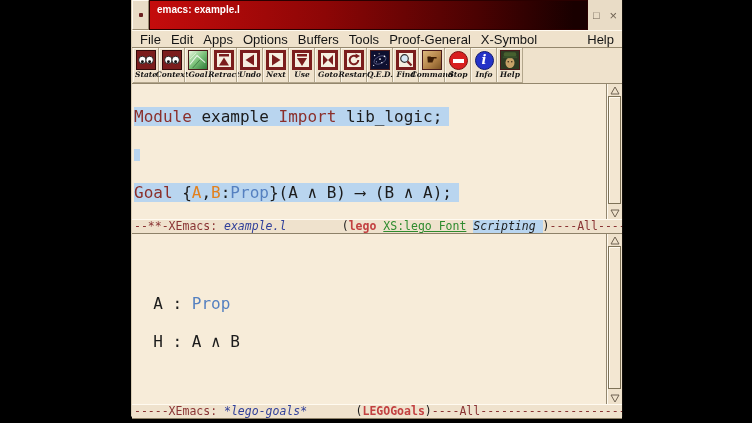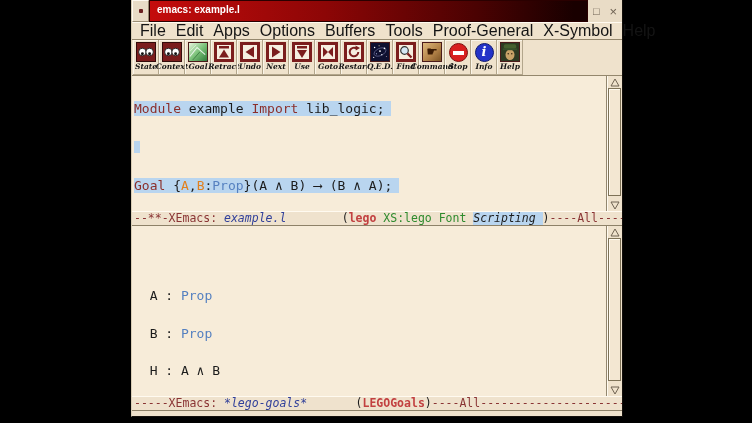--- a/index.html
+++ b/index.html
@@ -3,34 +3,34 @@
 <meta charset="utf-8">
 <style>
   html,body{margin:0;padding:0;}
   body{width:752px;height:423px;background:#000;position:relative;overflow:hidden;
        font-family:"Liberation Sans",sans-serif;}
   #window{position:absolute;left:131px;top:0;width:492px;height:417px;box-sizing:border-box;
           background:#efe2cc;border-left:1px solid #d8ccb4;border-right:1px solid #14100c;
           border-bottom:1px solid #14100c;display:flex;flex-direction:column;}
 
   
-  .titlebar{height:22px;display:flex;align-items:stretch;background:#e9dcc6;flex:0 0 auto;}
+  .titlebar{height:30px;display:flex;align-items:stretch;background:#e9dcc6;flex:0 0 auto;}
   .wm-menu{width:17px;box-sizing:border-box;border:1px solid;border-color:#fffaf0 #9a8d74 #9a8d74 #fffaf0;
            background:#e9dcc6;display:flex;align-items:center;justify-content:center;}
   .wm-dot{width:4px;height:4px;background:#6b2020;border-radius:1px;}
   .title-grad{flex:1;background:linear-gradient(to right,#c40c0c 0%,#8d0606 40%,#4a0202 75%,#190000 97%);
               color:#fff;font-weight:bold;font-size:10px;line-height:17px;padding-left:7px;
               white-space:nowrap;overflow:hidden;border:1px solid #2a0000;box-sizing:border-box;}
   .wm-controls{width:34px;display:flex;align-items:center;justify-content:space-around;color:#6f6354;}
   .wm-max{font-size:11px;line-height:11px;cursor:default;}
   .wm-close{font-size:13px;line-height:13px;cursor:default;}
 
   
   .menubar{height:16px;flex:0 0 auto;display:flex;align-items:center;background:#efe2cc;
-           border-top:1px solid #fffaf0;border-bottom:1px solid #94876d;font-size:16px;color:#141414;
+           border-top:1px solid #fffaf0;border-bottom:1px solid #94876d;font-size:13px;color:#141414;
            padding:0 3px;}
   .menu-item{padding:0 5px;white-space:nowrap;}
   .menu-spacer{flex:1;}
 
   
   .toolbar{height:35px;flex:0 0 auto;display:flex;align-items:stretch;background:#efe2cc;
            border-bottom:1px solid #94876d;padding-left:1px;}
   .tbtn{width:26px;flex:0 0 auto;display:flex;flex-direction:column;align-items:center;
         padding-top:2px;box-shadow:inset -1px -1px 0 #b3a68c,inset 1px 1px 0 #fbf5e8;}
   .tlabel{font-family:"DejaVu Serif",serif;font-style:italic;font-weight:bold;font-size:7.5px;
@@ -47,21 +47,21 @@
   .istop .bar{position:absolute;left:3px;top:7px;width:11px;height:3.5px;background:#fff;}
   .iinfo{width:19px;height:19px;border-radius:50%;background:#2433c8;border:1px solid #101a70;
          box-sizing:border-box;color:#fff;font-family:"DejaVu Serif",serif;font-weight:bold;
          font-style:italic;font-size:13px;line-height:16px;text-align:center;margin-top:1px;}
 
   
   .bufrow{display:flex;flex-direction:row;align-items:stretch;}
   .script-buf{height:135px;flex:0 0 auto;}
   .goals-buf{height:170px;flex:0 0 auto;}
   .text-area{flex:1;background:#f7ecd9;padding:2px 0 0 2px;overflow:hidden;
-             font-family:"DejaVu Sans Mono","DejaVu Sans",monospace;font-size:13px;
+             font-family:"DejaVu Sans Mono","DejaVu Sans",monospace;font-size:16px;
              line-height:12.5px;color:#1c1c1c;white-space:pre;}
   .hl{background:#b9d5ef;padding-right:7px;}
   .kw{color:#8b2f2b;}
   .var{color:#e2801e;}
   .typ{color:#5580c0;}
   .nlchunk{display:inline-block;width:6px;height:12px;background:#b9d5ef;}
   .goals-pad{height:12px;}
 
   
   .scrollbar{width:16px;flex:0 0 auto;background:#efe2cc;border-left:1px solid #93876f;
@@ -73,21 +73,21 @@
 
   
   .modeline{height:15px;flex:0 0 auto;background:#efe2cd;border-top:1px solid #fffaf0;
             border-bottom:1px solid #8d8168;box-sizing:border-box;white-space:pre;overflow:hidden;
             font-family:"DejaVu Sans Mono","DejaVu Sans",monospace;font-size:11.5px;line-height:13px;
             padding-left:2px;color:#8a3434;}
   .ml-base{color:#8a3434;}
   .ml-buf{color:#31409a;font-style:italic;}
   .ml-plain{color:#1c1c1c;}
   .ml-red{color:#c24040;font-weight:bold;}
-  .ml-green{color:#2e8b2e;}
+  .ml-green{color:#2e8b2e;text-decoration:underline;}
   .ml-hl{color:#1c1c1c;background:#b9d5ef;font-style:italic;}
 
   .minibuffer{flex:1;background:#efe2cc;}
 </style>
 </head>
 <body>
 
 <div id="window">
 
   <div class="titlebar">
@@ -304,21 +304,20 @@
       </div>
     </div>
   </div>
 
   <div class="modeline"><span class="ml-base">--**-XEmacs: </span><span class="ml-buf">example.l</span><span class="ml-plain">        (</span><span class="ml-red">lego</span><span class="ml-plain"> </span><span class="ml-green">XS:lego Font</span><span class="ml-plain"> </span><span class="ml-hl">Scripting </span><span class="ml-plain">)</span><span class="ml-base">----All----</span></div>
 
   <div class="bufrow goals-buf">
     <div class="text-area">
       <div class="goals-pad"></div>
       <div><span>  A : </span><span class="typ">Prop</span></div>
-      <div><span>  B : </span><span class="typ">Prop</span></div>
       <div><span>  H : A ∧ B</span><span class="typ"></span></div>
       
     </div>
     <div class="scrollbar">
       <div class="sb-arrow">
         <svg width="10" height="9" viewBox="0 0 10 9">
             <polygon points="5,1 9,8 1,8" fill="#efe2cc" stroke="#6f6352" stroke-width="1"></polygon>
           </svg>
       </div>
       <div class="sb-thumb"></div>

